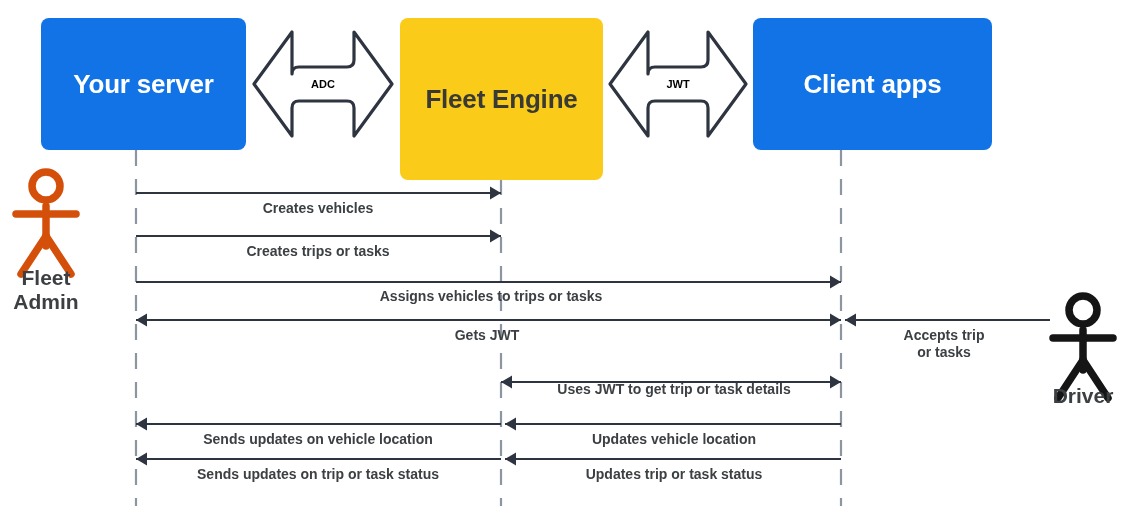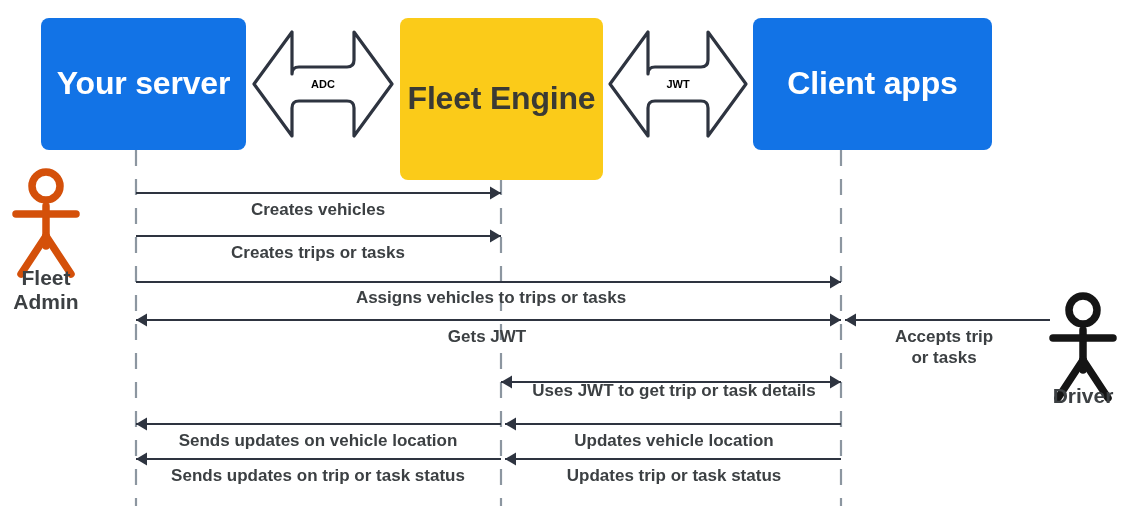--- a/index.html
+++ b/index.html
@@ -7,36 +7,36 @@
     font-family:"Liberation Sans","DejaVu Sans",sans-serif;
     width:1135px;height:529px;position:relative;overflow:hidden;
     -webkit-font-smoothing:antialiased;
   }
   #stage{position:absolute;left:0;top:0;width:1135px;height:529px;}
 
   
   .pbox{
     position:absolute;border-radius:8px;display:flex;align-items:center;
     justify-content:center;text-align:center;box-sizing:border-box;
-    font-weight:bold;font-size:32px;letter-spacing:-0.2px;line-height:1.1;
+    font-weight:bold;font-size:26px;letter-spacing:-0.2px;line-height:1.1;
   }
   .pbox.blue{background:#1273E6;color:#ffffff;}
   .pbox.yellow{background:#FBCB19;color:#3A3A34;}
 
   
   .actor{position:absolute;}
   .actor .caption{
     position:absolute;left:50%;transform:translateX(-50%);
     font-weight:bold;font-size:21px;color:#3C4043;white-space:pre-line;
     text-align:center;line-height:1.12;
   }
 
   
   .msglabel{
-    position:absolute;font-weight:bold;font-size:17px;color:#3C4043;
+    position:absolute;font-weight:bold;font-size:14px;color:#3C4043;
     white-space:nowrap;transform:translateX(-50%);text-align:center;
   }
   .msglabel.wrap{white-space:pre-line;line-height:1.22;}
 
   .hubtext{
     position:absolute;font-weight:bold;font-size:11px;color:#000000;
     transform:translate(-50%,-50%);white-space:nowrap;
   }
 
   svg.layer{position:absolute;left:0;top:0;width:1135px;height:529px;

